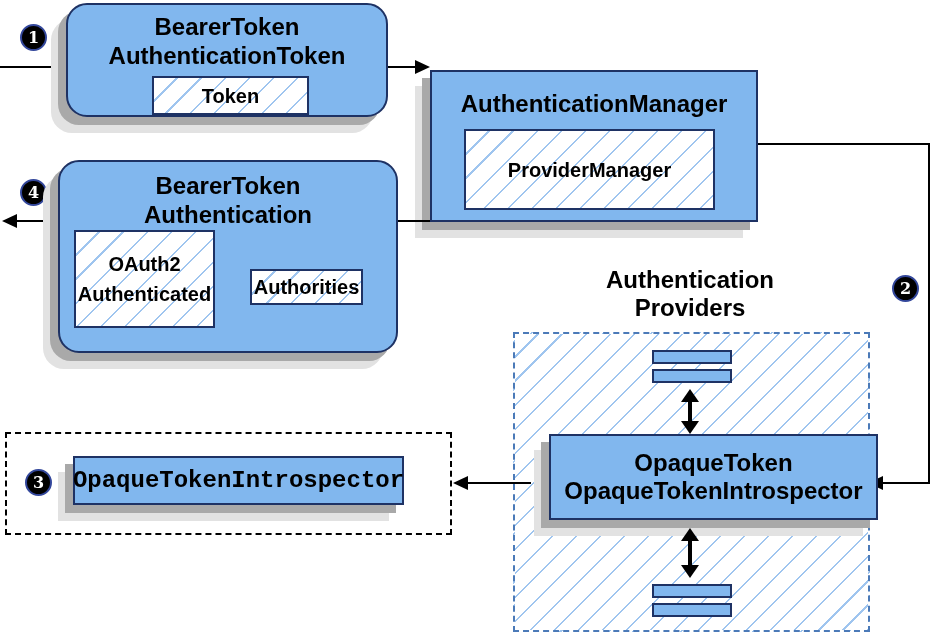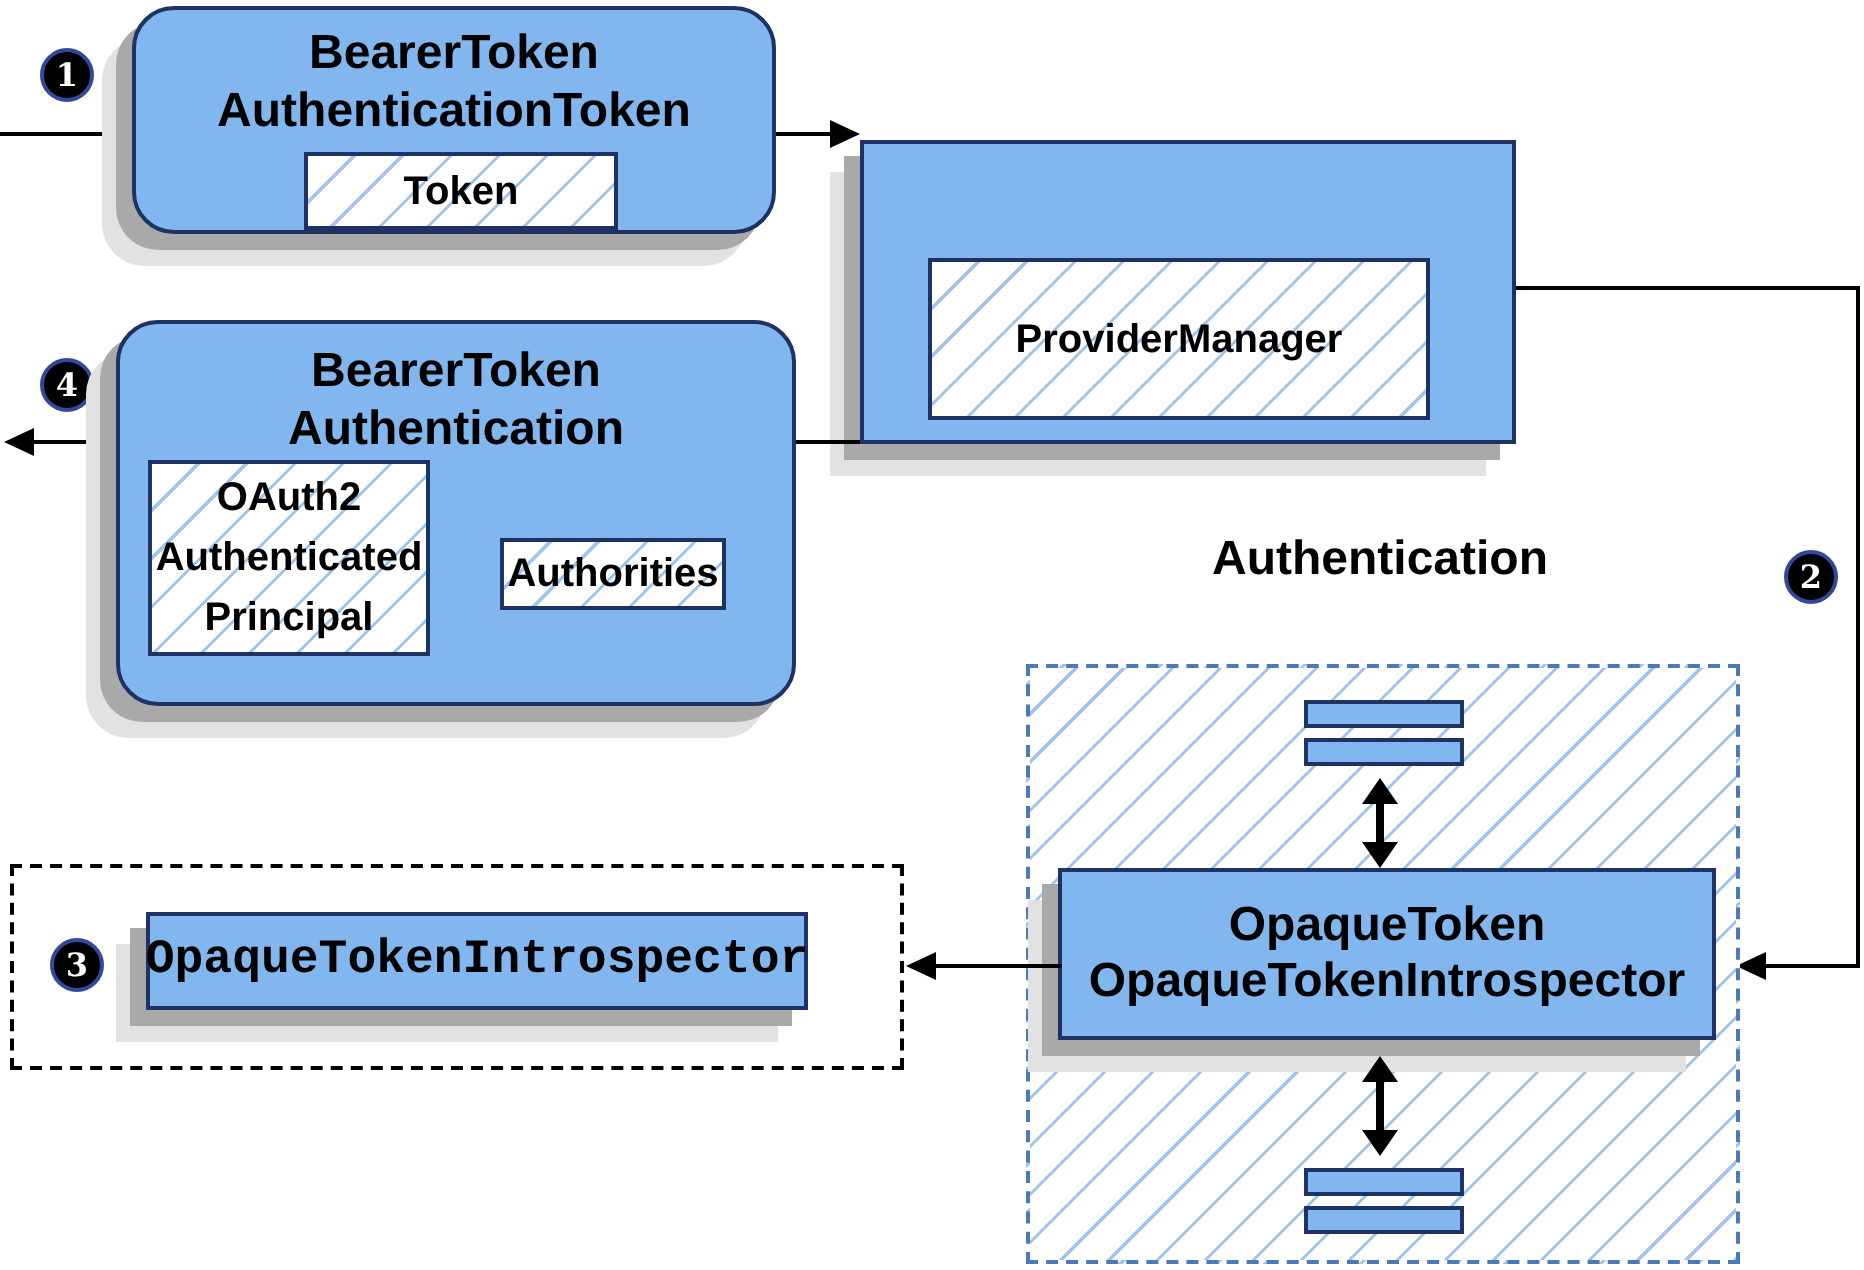--- a/index.html
+++ b/index.html
@@ -85,20 +85,23 @@
     </div>
     <div class="inner hatch" style="left:84px; top:71px; width:157px; height:39px;">
       <div>Token</div>
     </div>
   </div>
 
   <div class="line" style="left:388px; top:66px; width:28px; height:2px;"></div>
   <div class="arrow-right" style="left:415px; top:60px;"></div>
 
   <div class="node" style="left:430px; top:70px; width:328px; height:152px;">
+    <div class="node-title" style="padding-top:17px;">
+      <div>AuthenticationManager</div>
+    </div>
     <div class="inner hatch" style="left:32px; top:57px; width:251px; height:81px;text-align:center;">
       <div>ProviderManager</div>
     </div>
   </div>
 
   <div class="line" style="left:758px; top:143px; width:172px; height:2px;"></div>
   <div class="line" style="left:928px; top:143px; width:2px; height:341px;"></div>
   <div class="line" style="left:883px; top:482px; width:47px; height:2px;"></div>
   <div class="arrow-left" style="left:868px; top:476px;"></div>
   <div class="badge" style="left:892px; top:275px;">
@@ -113,43 +116,43 @@
   <div class="line" style="left:396px; top:220px; width:34px; height:2px;"></div>
 
   <div class="node rounded" style="left:58px; top:160px; width:340px; height:193px;">
     <div class="node-title" style="padding-top:9px;">
       <div>BearerToken</div>
       <div>Authentication</div>
     </div>
     <div class="inner hatch" style="left:14px; top:68px; width:141px; height:98px; line-height:30px;">
       <div>OAuth2</div>
       <div>Authenticated</div>
-      <div>Principal</div>
     </div>
     <div class="inner hatch" style="left:190px; top:107px; width:113px; height:36px;">
       <div>Authorities</div>
     </div>
   </div>
 
   <div class="ap-label" style="left:564px; top:266px; width:252px;">
     <div>Authentication</div>
+    <div>Providers</div>
   </div>
 
   <div class="dashed-blue hatch" style="left:513px; top:332px; width:357px; height:300px;"></div>
 
   <div class="bar" style="left:652px; top:350px;"></div>
   <div class="bar" style="left:652px; top:369px;"></div>
 
   <div class="vdbl" style="left:681px; top:389px; height:45px;">
     <div class="up"></div>
     <div class="shaft"></div>
     <div class="down"></div>
   </div>
 
-  <div class="node center-col" style="left:529px; top:434px; width:329px; height:86px;">
+  <div class="node center-col" style="left:549px; top:434px; width:329px; height:86px;">
     <div class="node-title" style="line-height:28px;">
       <div>OpaqueToken</div>
       <div>OpaqueTokenIntrospector</div>
     </div>
   </div>
 
   <div class="vdbl" style="left:681px; top:528px; height:50px;">
     <div class="up"></div>
     <div class="shaft"></div>
     <div class="down"></div>

